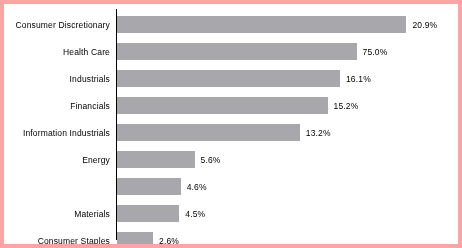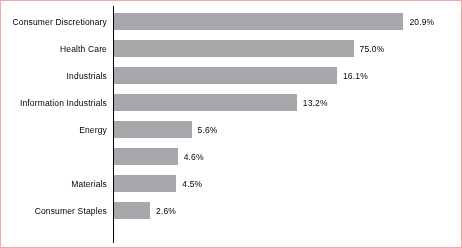--- a/index.html
+++ b/index.html
@@ -10,21 +10,21 @@
   body {
     font-family: "Liberation Sans", sans-serif;
   }
 
   #chart-frame {
     position: relative;
     width: 462px;
     height: 248px;
     box-sizing: border-box;
     background: #ffffff;
-    border: 1px solid #fca5a5;
+    border: 4px solid #fca5a5;
     overflow: hidden;
   }
 
   
   #plot-area {
     position: absolute;
     left: 0;
     top: 0;
     right: 0;
     bottom: 0;
@@ -119,20 +119,27 @@
       </div>
 
       <div class="chart-row">
         <div class="cat-label">Industrials</div>
         <div class="bar-track">
           <div class="bar" style="width: 222.985px; background: rgb(168, 168, 172);"></div>
           <div class="bar-value">16.1%</div>
         </div>
       </div>
 
+      <div class="chart-row">
+        <div class="cat-label">Financials</div>
+        <div class="bar-track">
+          <div class="bar" style="width: 210.52px; background: rgb(168, 168, 172);"></div>
+          <div class="bar-value">15.2%</div>
+        </div>
+      </div>
 
       <div class="chart-row">
         <div class="cat-label">Information Industrials</div>
         <div class="bar-track">
           <div class="bar" style="width: 182.82px; background: rgb(168, 168, 172);"></div>
           <div class="bar-value">13.2%</div>
         </div>
       </div>
 
       <div class="chart-row">

